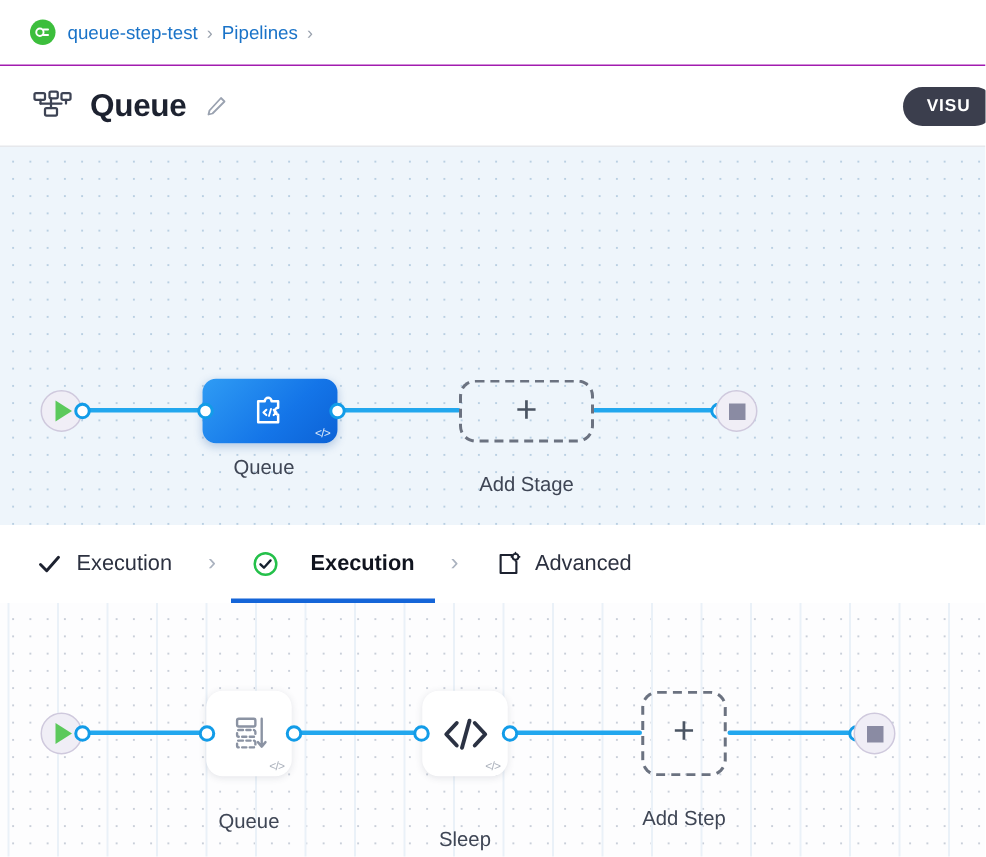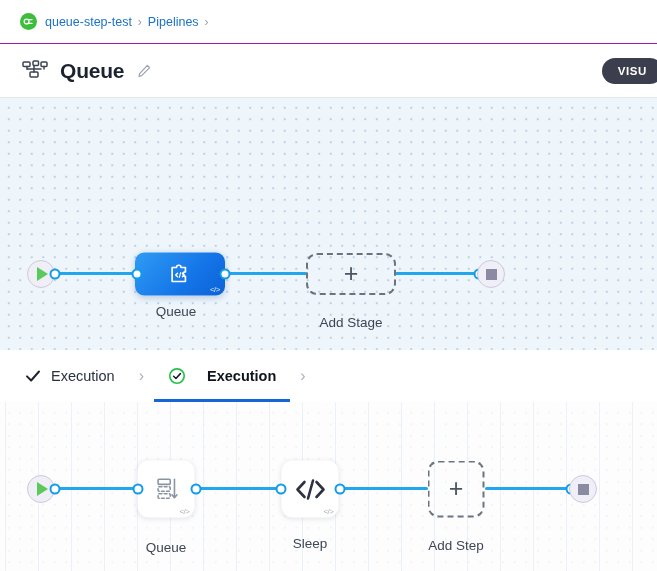--- a/index.html
+++ b/index.html
@@ -294,20 +294,28 @@
     <div class="tab active">
       <svg class="tab-icon" viewBox="0 0 24 24" fill="none">
         <circle cx="12" cy="12" r="9.6" stroke="#24c04a" stroke-width="2.2"></circle>
         <path d="M7.5 12.3 L10.6 15.3 L16.5 8.8" stroke="#16212f" stroke-width="2.1" stroke-linecap="round" stroke-linejoin="round"></path>
       </svg>
       <span class="tab-label">Execution</span>
     </div>
 
     <span class="tab-sep">›</span>
 
+    <div class="tab">
+      <svg class="tab-icon" viewBox="0 0 24 24" fill="none" stroke="#1d2230" stroke-width="1.9" stroke-linecap="round" stroke-linejoin="round">
+        <path d="M15 4 H5 V20 H19 V10"></path>
+        <circle cx="18.2" cy="5.6" r="2.6" stroke-width="1.7"></circle>
+        <path d="M18.2 1.9 V2.8 M18.2 8.4 V9.3 M14.5 5.6 H15.4 M21 5.6 H21.9" stroke-width="1.5"></path>
+      </svg>
+      <span class="tab-label">Advanced</span>
+    </div>
   </div>
 
   <div class="canvas canvas-bottom">
 
     <div class="edge" style="left:55px; top:85px; width:83px;"></div>
     <div class="edge" style="left:196px; top:85px; width:85px;"></div>
     <div class="edge" style="left:340px; top:85px; width:88px;"></div>
     <div class="edge" style="left:485px; top:85px; width:86px;"></div>
 
     <div class="endpoint" style="left:41px; top:87px;">
@@ -331,21 +339,21 @@
     <div class="node node-white" style="left:310px; top:87px;">
       <svg width="34" height="28" viewBox="0 0 34 28" fill="none" stroke="#2b3243" stroke-width="2.6" stroke-linecap="round" stroke-linejoin="round">
         <path d="M11 6.5 L4 14 L11 21.5"></path>
         <path d="M23 6.5 L30 14 L23 21.5"></path>
         <path d="M19.5 5 L14.5 23"></path>
       </svg>
       <span class="code-badge on-white">&lt;/&gt;</span>
     </div>
     <div class="port" style="left:281px; top:87px;"></div>
     <div class="port" style="left:340px; top:87px;"></div>
-    <div class="node-label" style="left:310px; top:134px;">Sleep</div>
+    <div class="node-label" style="left:310px; top:150px;">Sleep</div>
 
     <div class="node node-dashed step" style="left:456px; top:87px;">
       <span class="plus">+</span>
     </div>
     <div class="node-label" style="left:456px; top:136px;">Add Step</div>
 
     <div class="port" style="left:571px; top:87px;"></div>
     <div class="endpoint" style="left:583px; top:87px;">
       <span class="stop-sq"></span>
     </div>

